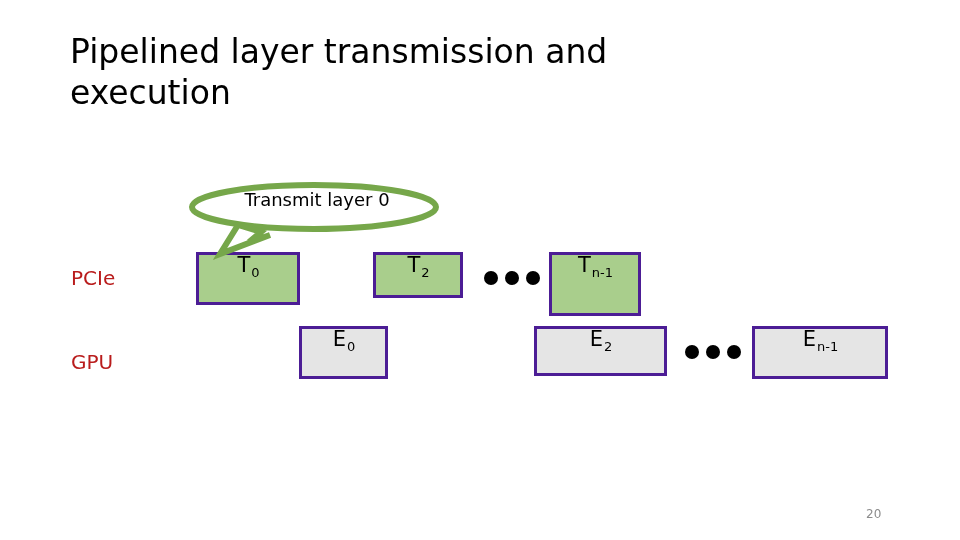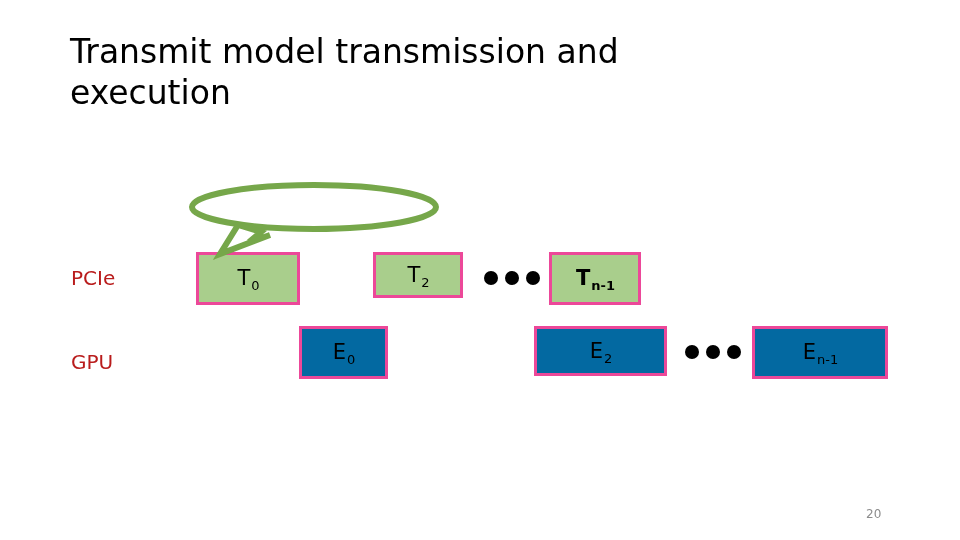--- a/index.html
+++ b/index.html
@@ -47,43 +47,43 @@
     left: 0;
     top: 0;
     width: 960px;
     height: 540px;
   }
 
   
   .blk {
     position: absolute;
     box-sizing: border-box;
-    border: 3px solid #ec4899;
+    border: 3px solid #4c1d95;
     display: flex;
-    align-items: center;
+    align-items: flex-start;
     justify-content: center;
     font-size: 21px;
     line-height: 1;
     color: #000000;
   }
   .blk.green { background: #a9ce8c; }
-  .blk.blue  { background: #0369a1; }
+  .blk.blue  { background: #e5e5e5; }
   .blk sub {
     font-size: 13px;
     vertical-align: baseline;
     position: relative;
     top: 5px;
     left: 1px;
   }
 
   
   #blk-t0  { left: 196px; top: 252px; width: 104px; height: 53px; }
   #blk-t1  { left: 299px; top: 252px; width: 75px;  height: 53px; }
   #blk-t2  { left: 373px; top: 252px; width: 90px;  height: 46px; }
-  #blk-tn  { left: 549px; top: 252px; width: 92px;  height: 53px; font-weight: bold; }
+  #blk-tn  { left: 549px; top: 252px; width: 92px;  height: 64px; }
 
   
   #blk-e0  { left: 299px; top: 326px; width: 89px;  height: 53px; }
   #blk-e1  { left: 387px; top: 326px; width: 148px; height: 53px; }
   #blk-e2  { left: 534px; top: 326px; width: 133px; height: 50px; }
   #blk-en  { left: 752px; top: 326px; width: 136px; height: 53px; }
 
   
   .dots {
     position: absolute;
@@ -127,21 +127,21 @@
     position: absolute;
     left: 866px;
     top: 507px;
     font-size: 12px;
     color: #8c8c8c;
   }
 </style>
 </head>
 <body>
 
-<div id="slide-title">Transmit model transmission and execution</div>
+<div id="slide-title">Pipelined layer transmission and execution</div>
 
 <div id="diagram">
 
   <div class="row-label" id="label-pcie">PCIe</div>
 
   <div class="row-label" id="label-gpu">GPU</div>
 
   <div class="blk green" id="blk-t0">
     <span><span>T</span><sub>0</sub></span>
   </div>
@@ -172,16 +172,17 @@
     <span></span>
     <span></span>
     <span></span>
   </div>
 
   <svg id="callout-svg" viewBox="0 0 270 95">
     <ellipse cx="128" cy="37" rx="122" ry="22" fill="none" stroke="#76a74a" stroke-width="6"></ellipse>
     <path d="M 52 55 L 75 62 L 63 72 L 84 65 L 34 84 Z" fill="#ffffff" stroke="#76a74a" stroke-width="6" stroke-linejoin="miter"></path>
   </svg>
 
+  <div id="callout-text">Transmit layer 0</div>
 
 </div>
 
 <div id="page-number">20</div>
 
 </body></html>

